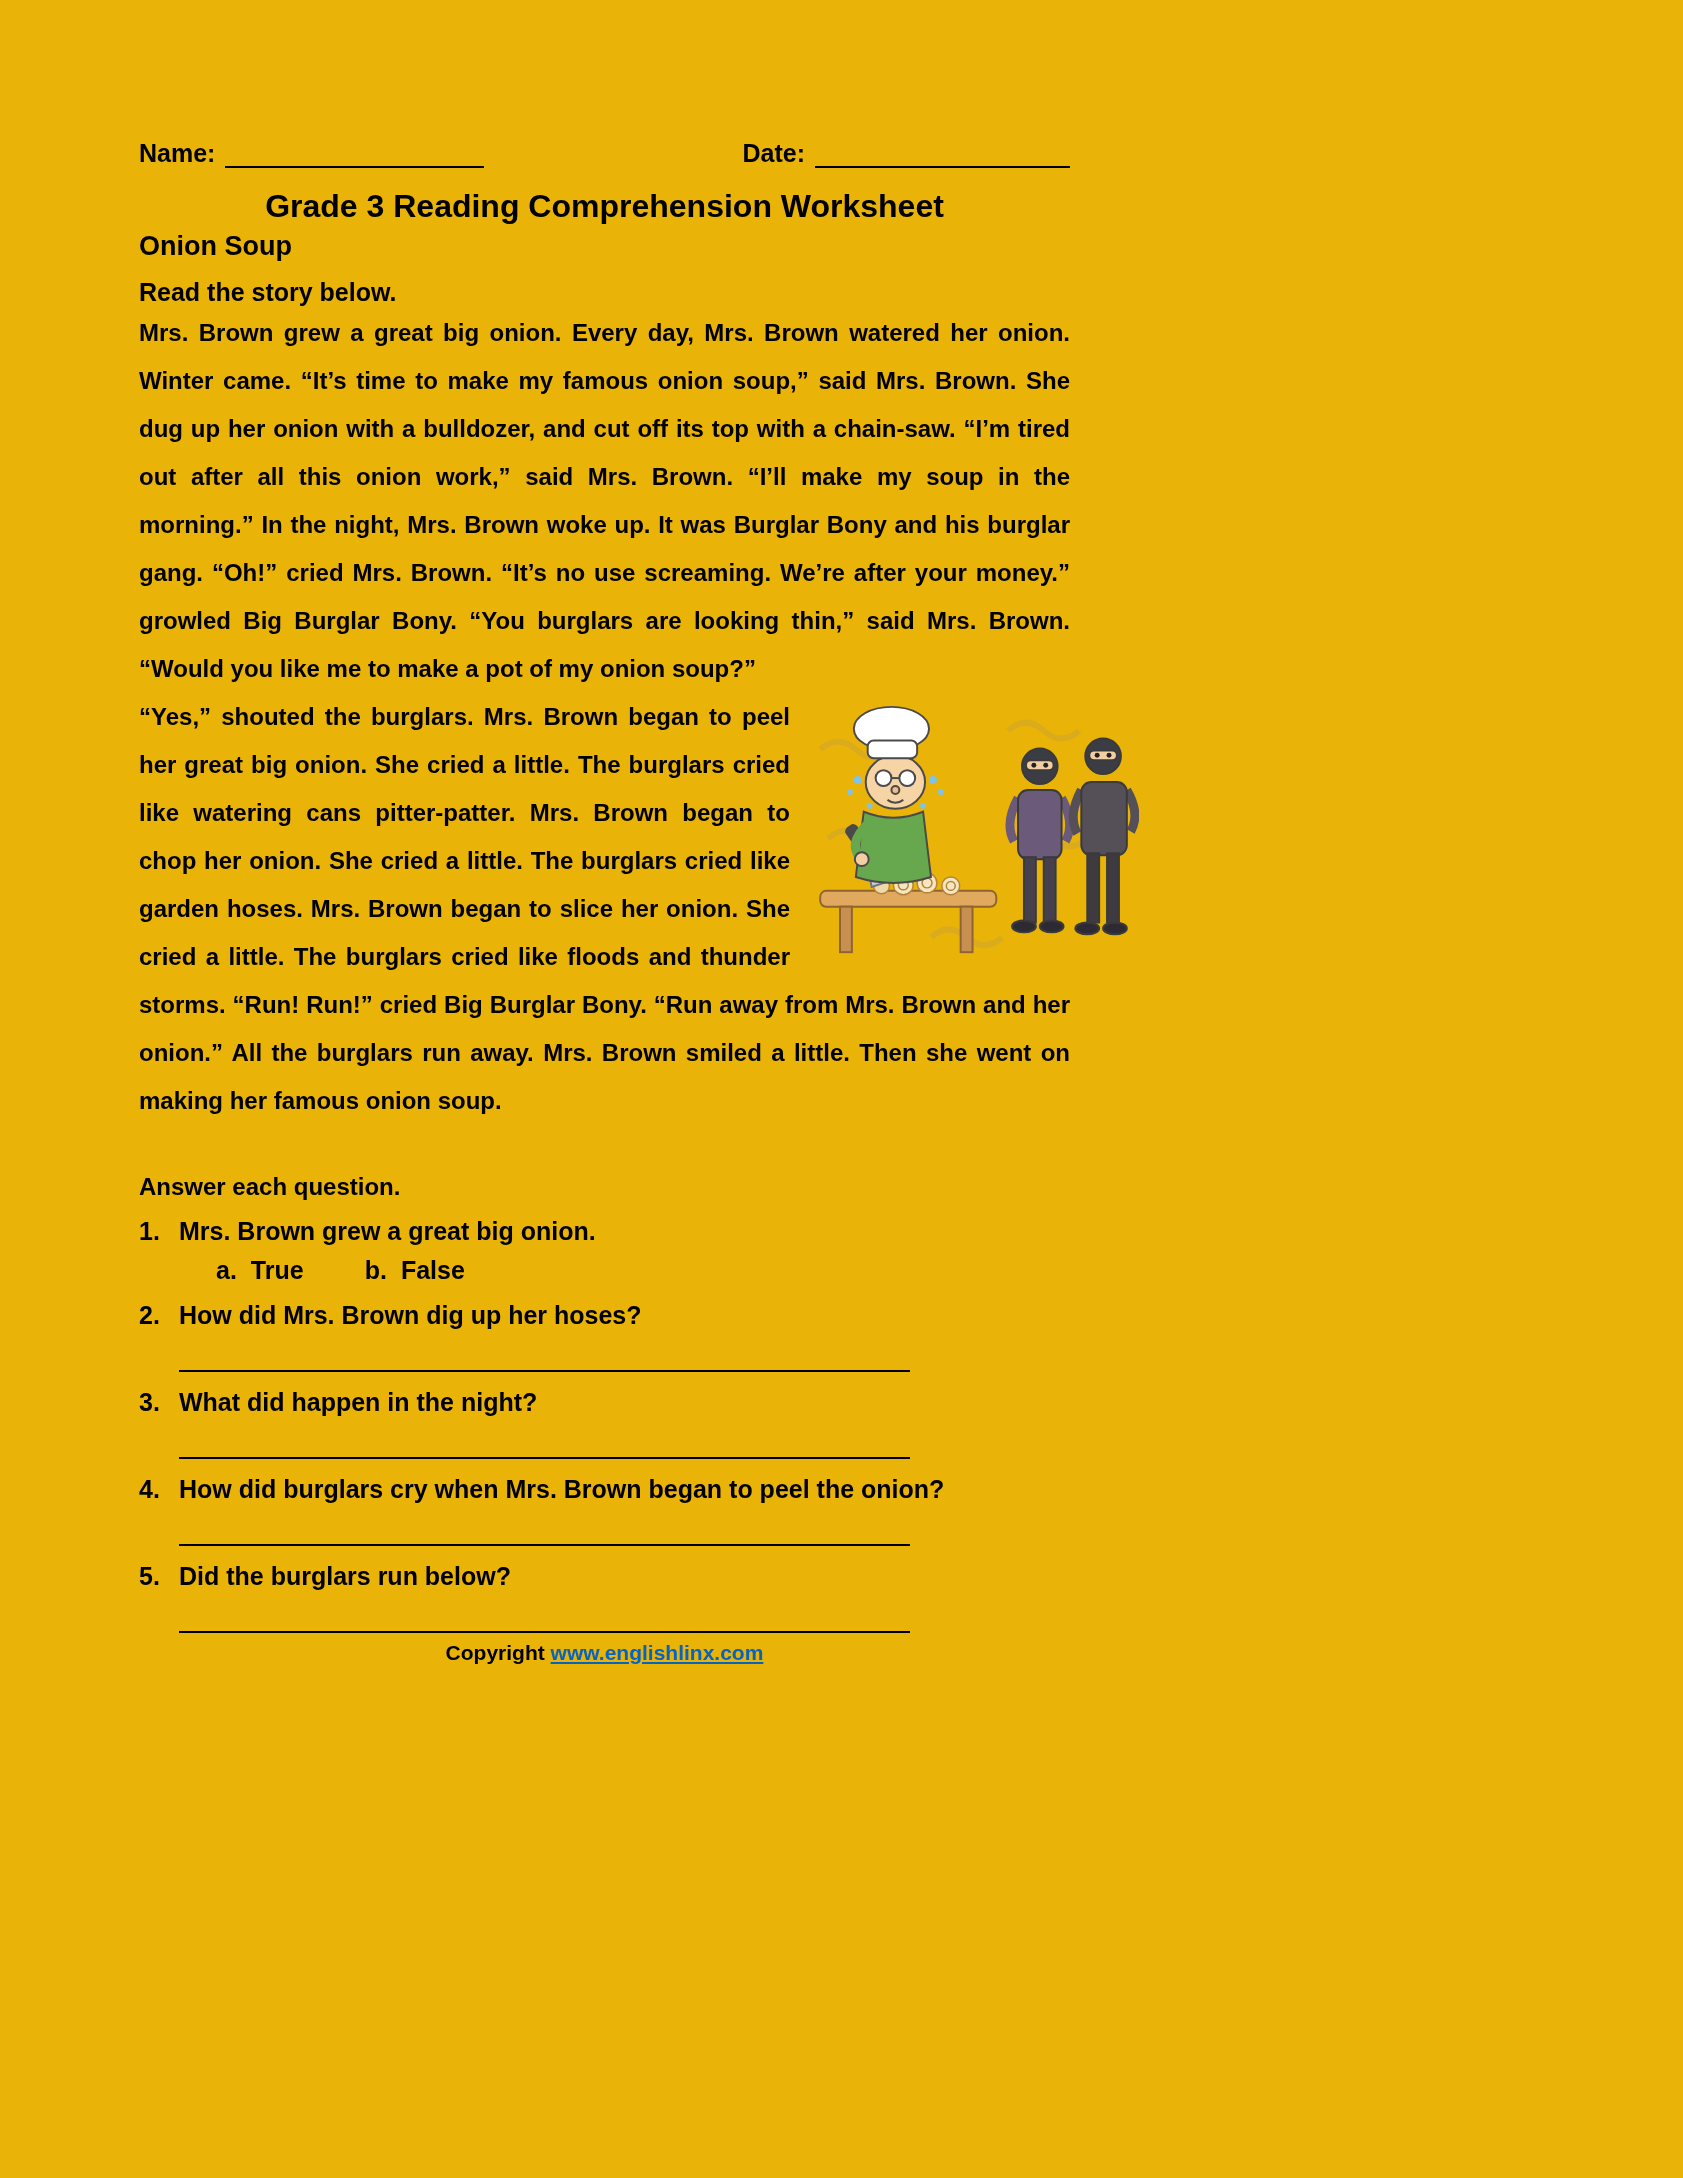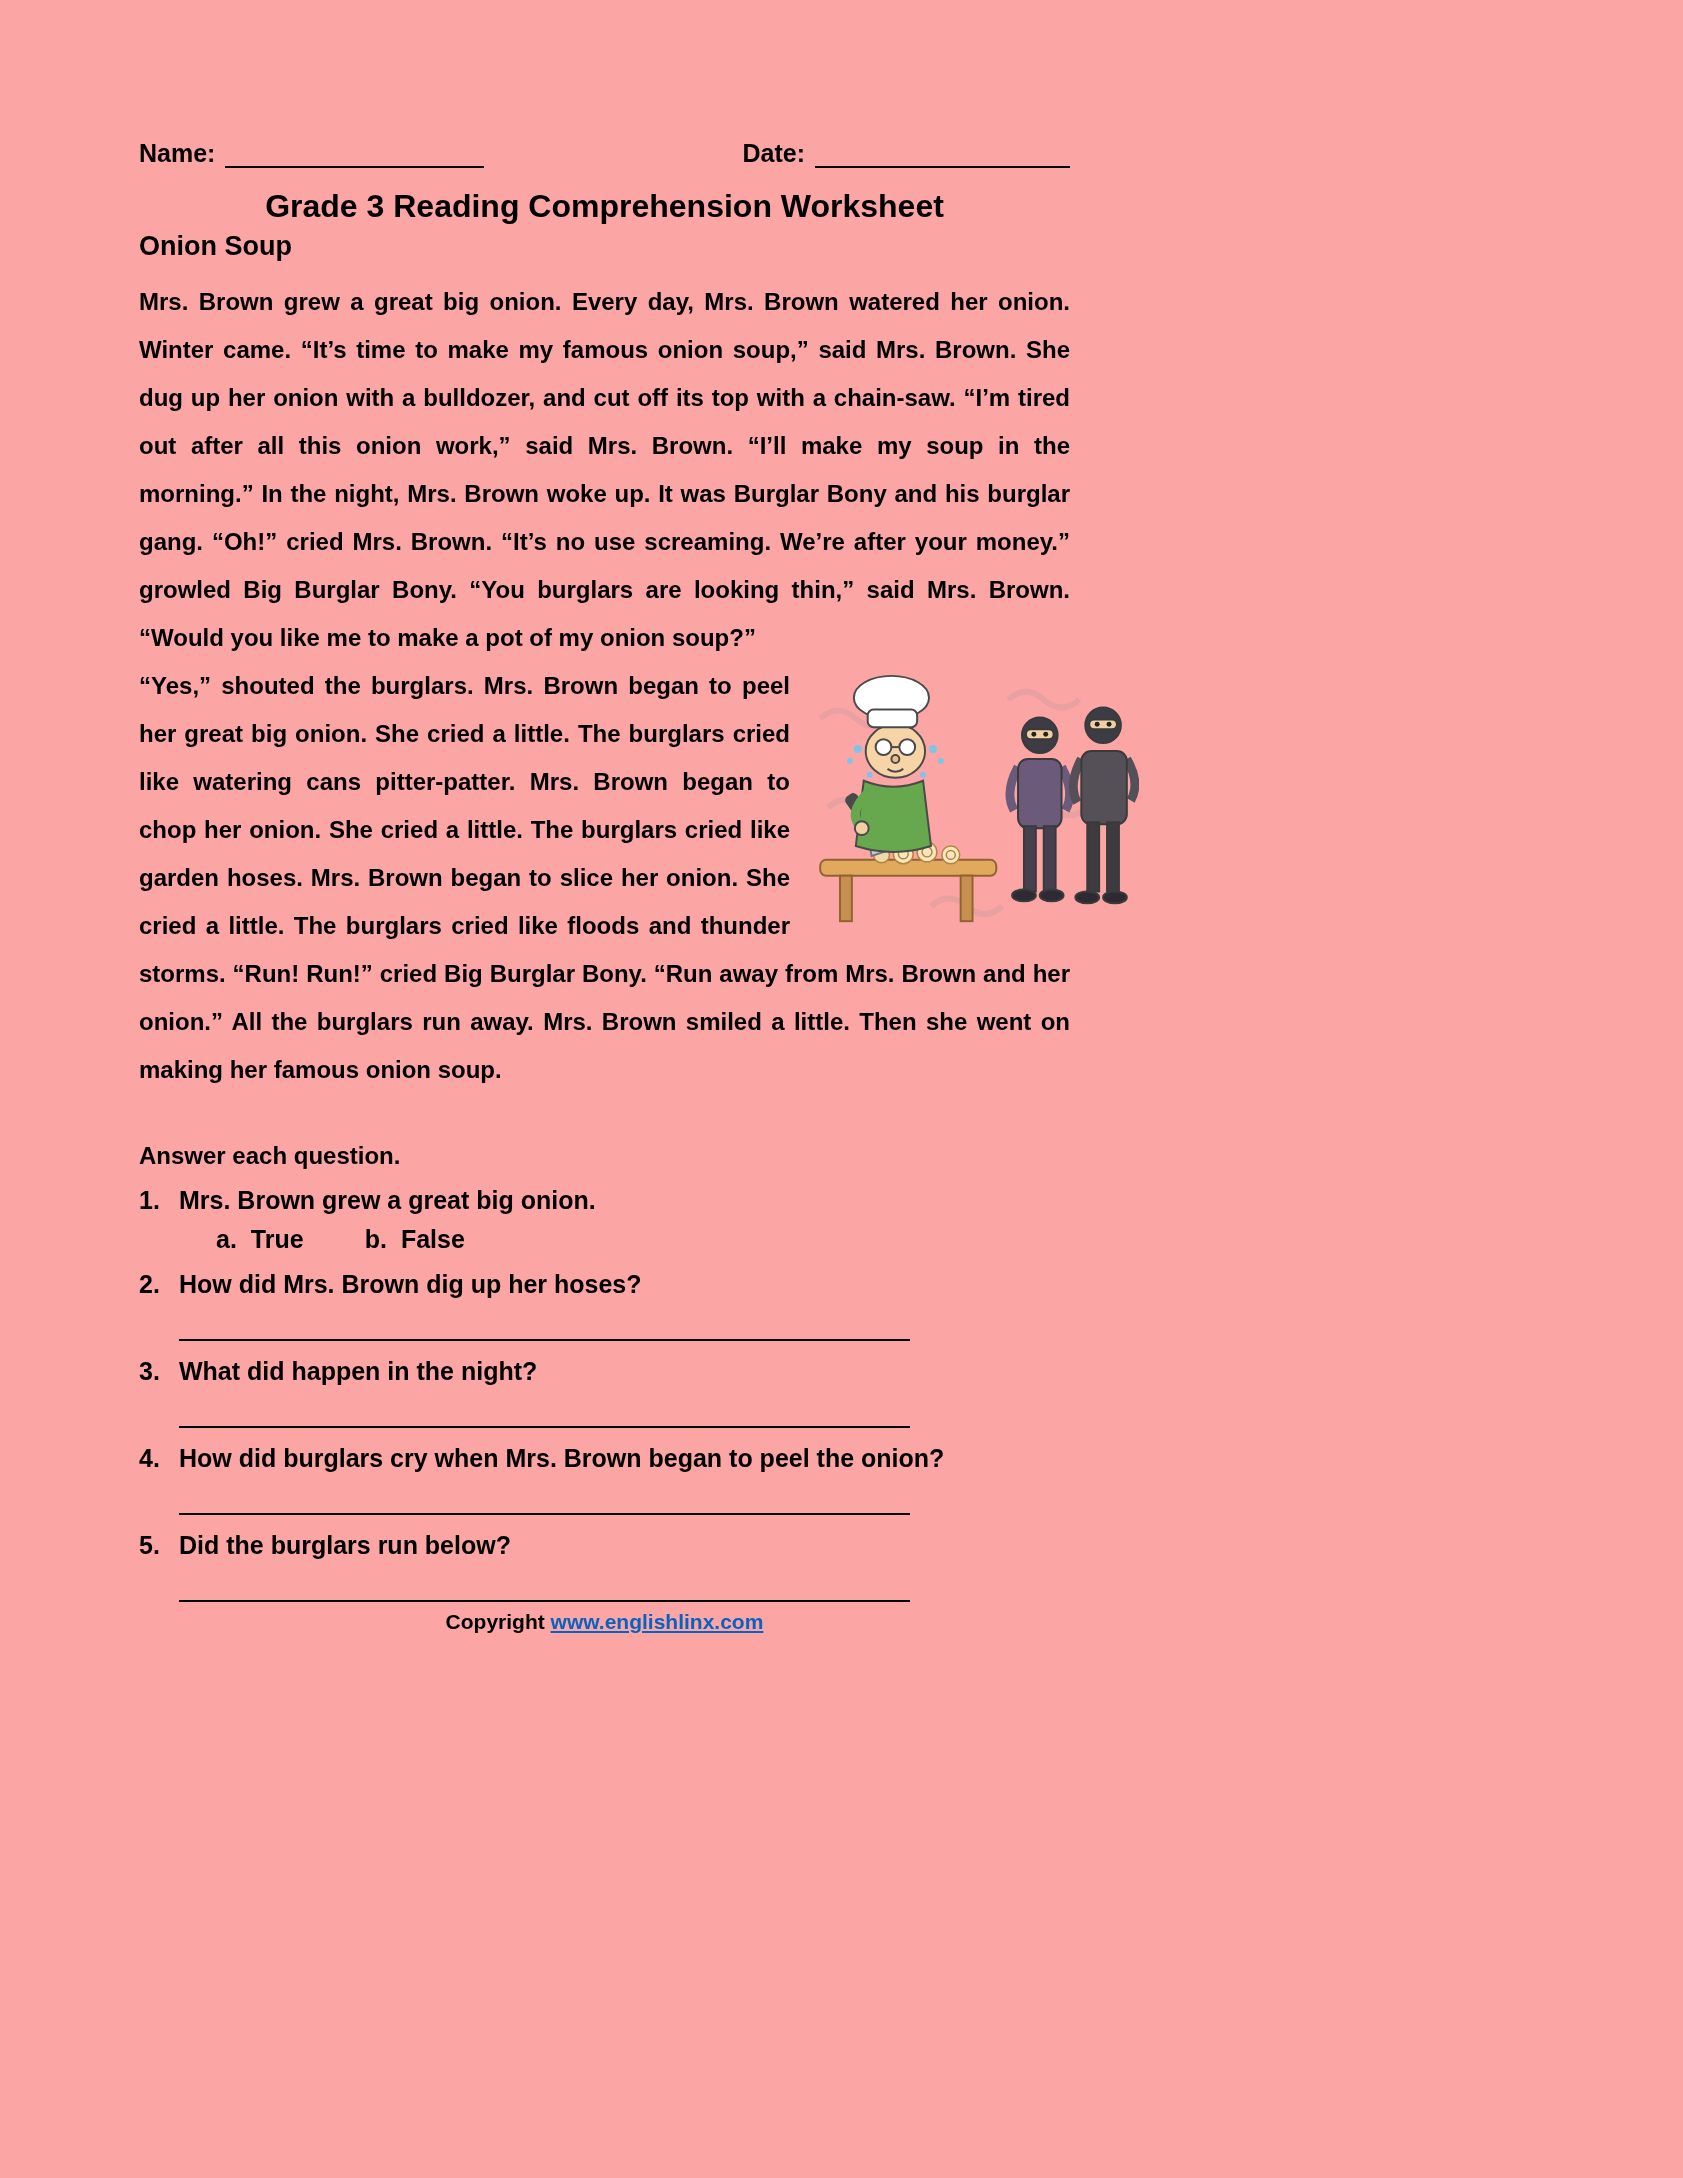--- a/index.html
+++ b/index.html
@@ -4,21 +4,21 @@
 <style>
   html, body {
     margin: 0;
     padding: 0;
     background: #ffffff;
   }
   .page {
     position: relative;
     width: 1683px;
     height: 2178px;
-    background: #fca5a5;
+    background: #eab308;
     box-sizing: border-box;
     padding: 139px 0 0 139px;
     font-family: "Liberation Sans", sans-serif;
     font-weight: bold;
     color: #000000;
   }
   .content { width: 931px; }
 
   
   .header-row {
@@ -122,20 +122,21 @@
         <span class="blank name-blank"></span>
       </div>
       <div class="field">
         <span>Date:</span>
         <span class="blank date-blank"></span>
       </div>
     </div>
 
     <h1 class="title">Grade 3 Reading Comprehension Worksheet</h1>
     <h2 class="subtitle">Onion Soup</h2>
+    <p class="instruction">Read the story below.</p>
 
     <div class="story">
       <p class="story-text">Mrs. Brown grew a great big onion. Every day, Mrs. Brown watered her onion. Winter came. “It’s time to make my famous onion soup,” said Mrs. Brown. She dug up her onion with a bulldozer, and cut off its top with a chain-saw. “I’m tired out after all this onion work,” said Mrs. Brown. “I’ll make my soup in the morning.” In the night, Mrs. Brown woke up. It was Burglar Bony and his burglar gang. “Oh!” cried Mrs. Brown. “It’s no use screaming. We’re after your money.” growled Big Burglar Bony. “You burglars are looking thin,” said Mrs. Brown. “Would you like me to make a pot of my onion soup?”</p>
       <div class="story-body">
         <div class="illustration">
           <svg viewBox="0 0 330 275" width="327" height="272" role="img" aria-label="Cartoon of Mrs. Brown in a chef hat crying while slicing onions on a board, with two masked burglars standing nearby">
 
             <g opacity="0.16" fill="none" stroke="#8a8a8a" stroke-width="6">
               <path d="M8 55 q18 -16 36 0 q18 16 36 0"></path>
               <path d="M198 36 q18 -16 36 0 q18 16 36 0"></path>

